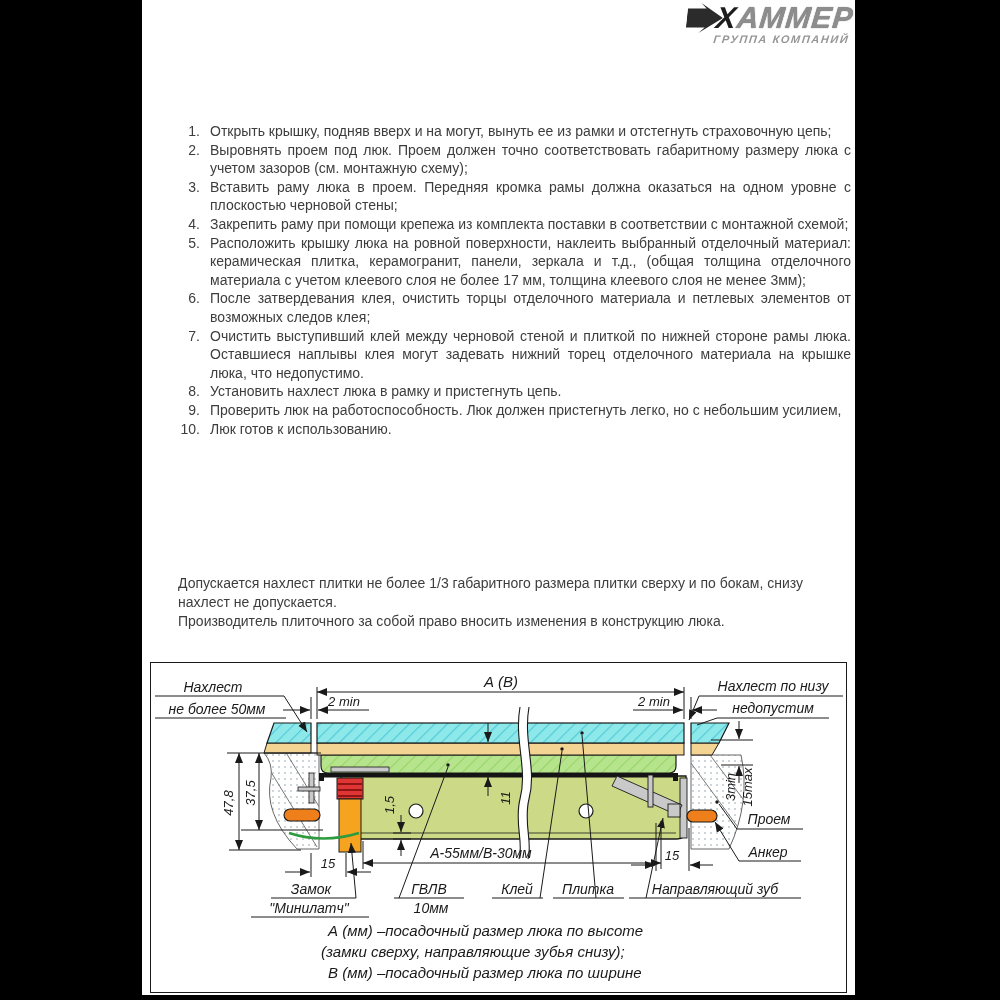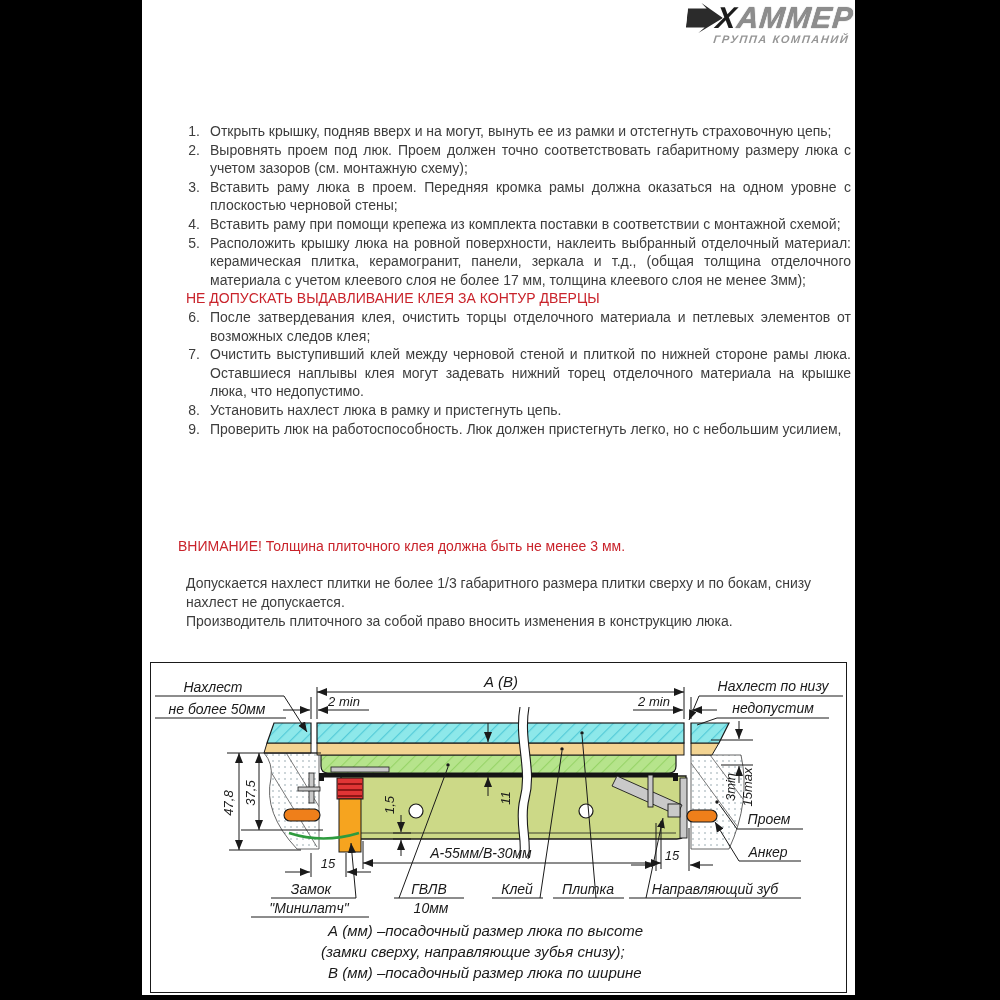--- a/index.html
+++ b/index.html
@@ -21,21 +21,21 @@
   .logo-tag{font-style:italic;font-weight:800;font-size:11px;color:#969696;letter-spacing:1.6px;
     text-align:right;margin-top:0;padding-right:2px;white-space:nowrap;}
   
   .doc-title{position:absolute;left:36px;top:70px;font-size:17px;font-weight:bold;color:#262626;}
   .content{position:absolute;left:36px;right:4px;top:122px;color:#3d3d3d;font-size:14px;line-height:18.6px;}
   .li{display:flex;}
   .li .num{width:22px;min-width:22px;text-align:right;margin-right:10px;}
   .li .txt{flex:1;text-align:justify;}
   .glue-warning{color:#c9232b;margin-left:8px;}
   .attention{position:absolute;left:36px;top:538px;font-size:14px;color:#c9232b;}
-  .notes{position:absolute;left:44px;right:4px;top:574px;font-size:14px;line-height:18.8px;color:#3d3d3d;}
+  .notes{position:absolute;left:36px;right:4px;top:574px;font-size:14px;line-height:18.8px;color:#3d3d3d;}
   .scheme-title{position:absolute;left:0;right:10px;top:632px;text-align:center;
     font-size:17px;font-weight:bold;color:#262626;}
   
   .diagram{position:absolute;left:8px;top:662px;width:695px;height:329px;border:1.5px solid #1a1a1a;background:#fff;}
   .diagram svg{display:block;width:100%;height:100%;}
   text.dim{font:italic 13px "Liberation Sans",sans-serif;fill:#1a1a1a;}
   text.lbl{font:italic 14px "Liberation Sans",sans-serif;fill:#1a1a1a;}
   text.big{font:italic 15px "Liberation Sans",sans-serif;fill:#1a1a1a;}
   text.note{font:italic 15px "Liberation Sans",sans-serif;fill:#1a1a1a;}
 </style>
@@ -61,46 +61,48 @@
     <div class="li">
         <span class="num">2.</span>
         <span class="txt">Выровнять проем под люк. Проем должен точно соответствовать габаритному размеру люка с учетом зазоров (см. монтажную схему);</span>
       </div>
     <div class="li">
         <span class="num">3.</span>
         <span class="txt">Вставить раму люка в проем. Передняя кромка рамы должна оказаться на одном уровне с плоскостью черновой стены;</span>
       </div>
     <div class="li">
         <span class="num">4.</span>
-        <span class="txt">Вставить раму при помощи крепежа из комплекта поставки в соответствии с монтажной схемой;</span>
+        <span class="txt">Закрепить раму при помощи крепежа из комплекта поставки в соответствии с монтажной схемой;</span>
       </div>
     <div class="li">
         <span class="num">5.</span>
         <span class="txt">Расположить крышку люка на ровной поверхности, наклеить выбранный отделочный материал: керамическая плитка, керамогранит, панели, зеркала и т.д., (общая толщина отделочного материала с учетом клеевого слоя не более 17 мм, толщина клеевого слоя не менее 3мм);</span>
       </div>
-    <div class="glue-warning">НЕ ДОПУСКАТЬ ВЫДАВЛИВАНИЕ КЛЕЯ ЗА КОНТУР ДВЕРЦЫ</div>
     <div class="li">
         <span class="num">6.</span>
         <span class="txt">После затвердевания клея, очистить торцы отделочного материала и петлевых элементов от возможных следов клея;</span>
       </div>
     <div class="li">
         <span class="num">7.</span>
         <span class="txt">Очистить выступивший клей между черновой стеной и плиткой по нижней стороне рамы люка. Оставшиеся наплывы клея могут задевать нижний торец отделочного материала на крышке люка, что недопустимо.</span>
       </div>
     <div class="li">
         <span class="num">8.</span>
         <span class="txt">Установить нахлест люка в рамку и пристегнуть цепь.</span>
       </div>
     <div class="li">
         <span class="num">9.</span>
         <span class="txt">Проверить люк на работоспособность. Люк должен пристегнуть легко, но с небольшим усилием,</span>
       </div>
+    <div class="li">
+        <span class="num">10.</span>
+        <span class="txt">Люк готов к использованию.</span>
+      </div>
   </div>
 
-  <div class="attention">ВНИМАНИЕ! Толщина плиточного клея должна быть не менее 3 мм.</div>
 
   <div class="notes">
     <div>Допускается нахлест плитки не более 1/3 габаритного размера плитки сверху и по бокам, снизу нахлест не допускается.</div>
     <div>Производитель плиточного за собой право вносить изменения в конструкцию люка.</div>
   </div>
 
 
   <div class="diagram">
   <svg viewBox="0 0 695 329">
     <defs>

